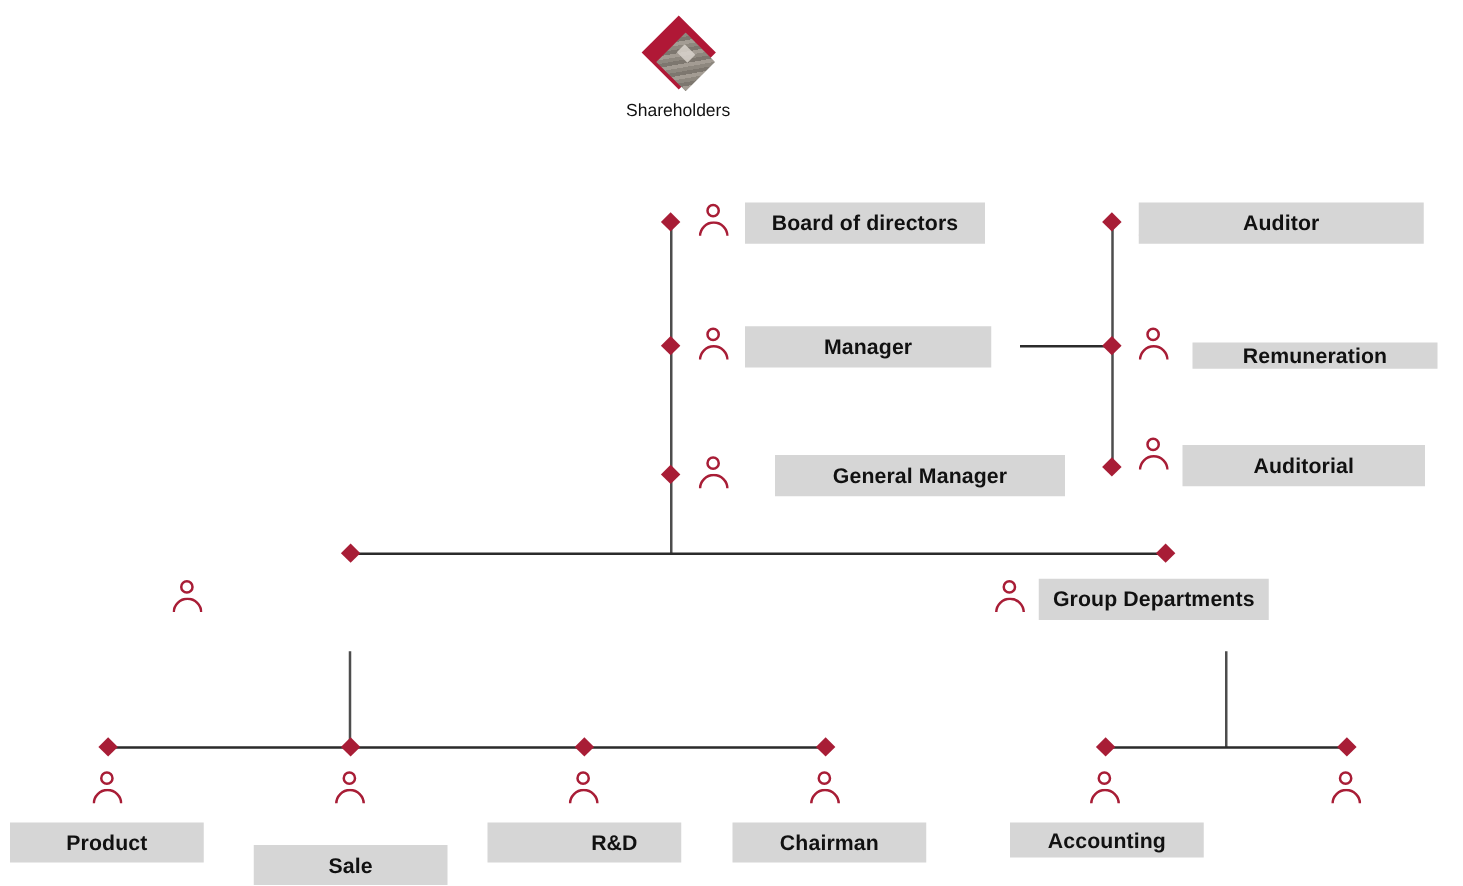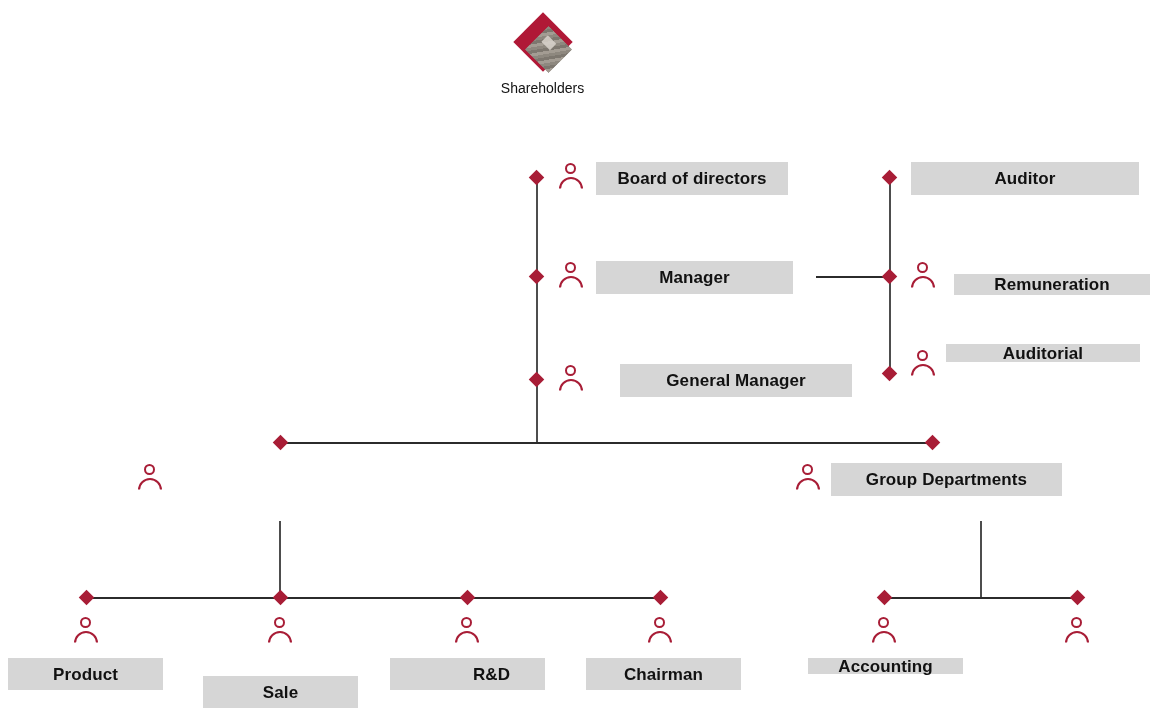--- a/index.html
+++ b/index.html
@@ -218,32 +218,32 @@
   <div class="person-icon" style="left:910px; top:262px;">
     <div class="p-head"></div>
       <div class="p-body"></div>
   </div>
   <div class="node-box" style="left:942px; top:274px; width:196px; height:21px;margin-left:12px;">Remuneration</div>
 
   <div class="person-icon" style="left:910px; top:350px;">
     <div class="p-head"></div>
       <div class="p-body"></div>
   </div>
-  <div class="node-box" style="left:946px; top:344px; width:194px; height:18px;">Auditorial</div>
+  <div class="node-box" style="left:946px; top:356px; width:194px; height:33px;">Auditorial</div>
 
   <div class="person-icon" style="left:137px; top:464px;">
     <div class="p-head"></div>
       <div class="p-body"></div>
   </div>
 
   <div class="person-icon" style="left:795px; top:464px;">
     <div class="p-head"></div>
       <div class="p-body"></div>
   </div>
-  <div class="node-box" style="left:831px; top:463px; width:231px; height:33px;">Group Departments</div>
+  <div class="node-box" style="left:831px; top:463px; width:184px; height:33px;">Group Departments</div>
 
   <div class="person-icon" style="left:73px; top:617px;">
     <div class="p-head"></div>
       <div class="p-body"></div>
   </div>
   <div class="node-box leaf" style="left:8px; top:658px; width:155px; height:32px;">Product</div>
 
   <div class="person-icon" style="left:267px; top:617px;">
     <div class="p-head"></div>
       <div class="p-body"></div>
@@ -259,20 +259,20 @@
   <div class="person-icon" style="left:647px; top:617px;">
     <div class="p-head"></div>
       <div class="p-body"></div>
   </div>
   <div class="node-box leaf" style="left:586px; top:658px; width:155px; height:32px;">Chairman</div>
 
   <div class="person-icon" style="left:871px; top:617px;">
     <div class="p-head"></div>
       <div class="p-body"></div>
   </div>
-  <div class="node-box leaf" style="left:808px; top:658px; width:155px; height:16px;">Accounting</div>
+  <div class="node-box leaf" style="left:808px; top:658px; width:155px; height:28px;">Accounting</div>
 
   <div class="person-icon" style="left:1064px; top:617px;">
     <div class="p-head"></div>
       <div class="p-body"></div>
   </div>
 
 </div>
 
 </body></html>

